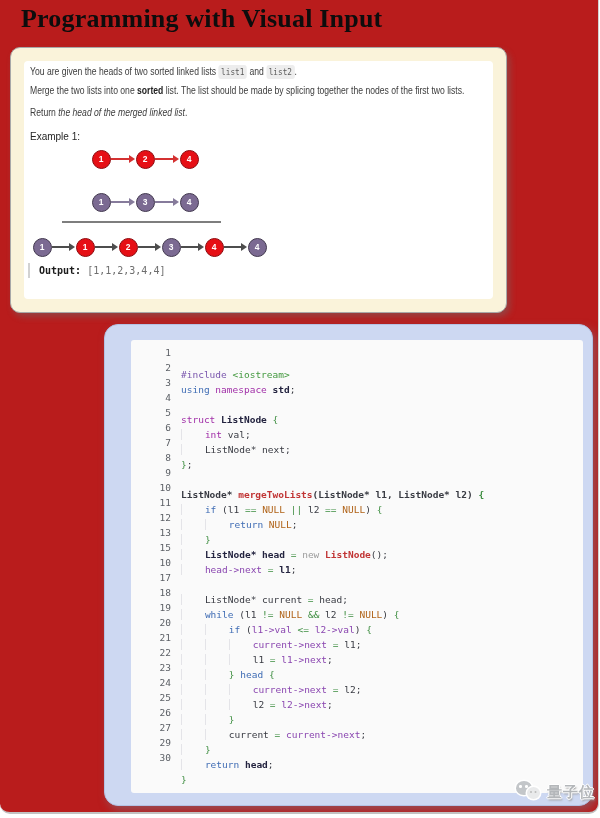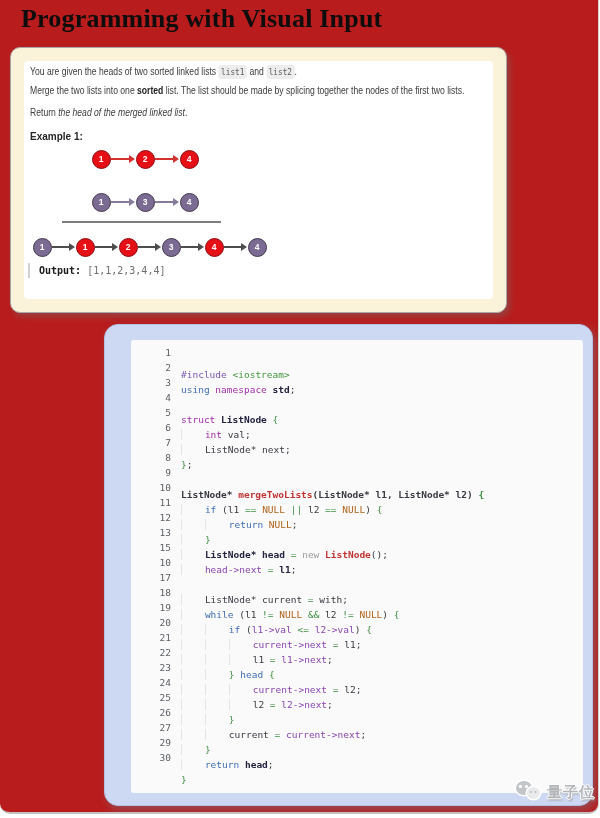--- a/index.html
+++ b/index.html
@@ -26,21 +26,21 @@
   }
   .prose{
     position:absolute;left:6px;margin:0;font-size:10px;line-height:14px;color:#3c3c3c;
     white-space:nowrap;transform:scaleX(.86);transform-origin:0 50%;
   }
   .prose b{color:#222;}
   .chip{
     display:inline-block;background:#ededed;border-radius:3px;padding:0 3px;
     font-family:"DejaVu Sans Mono",monospace;font-size:9px;color:#5b5b5b;
   }
-  .example-label{position:absolute;left:6px;font-size:10px;font-weight:bold;color:#262626;}
+  .example-label{position:absolute;left:6px;font-size:10px;font-weight:normal;color:#262626;}
   
   #diagram{position:absolute;left:0;top:0;right:0;bottom:0;}
   .node{
     position:absolute;width:19px;height:19px;border-radius:50%;
     box-sizing:border-box;border:1.5px solid #000;
     color:#fff;font-size:8.5px;font-weight:bold;text-align:center;line-height:16px;
   }
   .arrow{position:absolute;height:2px;}
   .ahead{
     position:absolute;width:0;height:0;
@@ -202,21 +202,21 @@
           <div class="cl">
             <span class="num">15</span>
             <span class="src"><span class="ig">    </span><span style="color: rgb(138, 70, 176);">head-&gt;next</span><span style="color: rgb(56, 58, 66);"> </span><span style="color: rgb(62, 142, 65);">=</span><span style="color: rgb(56, 58, 66);"> </span><span style="color: rgb(35, 35, 63); font-weight: bold;">l1</span><span style="color: rgb(56, 58, 66);">;</span></span>
           </div>
           <div class="cl">
             <span class="num">10</span>
             <span class="src"></span>
           </div>
           <div class="cl">
             <span class="num">17</span>
-            <span class="src"><span class="ig">    </span><span style="color: rgb(56, 58, 66);">ListNode* current </span><span style="color: rgb(62, 142, 65);">=</span><span style="color: rgb(56, 58, 66);"> with;</span></span>
+            <span class="src"><span class="ig">    </span><span style="color: rgb(56, 58, 66);">ListNode* current </span><span style="color: rgb(62, 142, 65);">=</span><span style="color: rgb(56, 58, 66);"> head;</span></span>
           </div>
           <div class="cl">
             <span class="num">18</span>
             <span class="src"><span class="ig">    </span><span style="color: rgb(63, 108, 180);">while</span><span style="color: rgb(56, 58, 66);"> (l1 </span><span style="color: rgb(62, 142, 65);">!=</span><span style="color: rgb(56, 58, 66);"> </span><span style="color: rgb(176, 99, 24);">NULL</span><span style="color: rgb(56, 58, 66);"> </span><span style="color: rgb(62, 142, 65);">&amp;&amp;</span><span style="color: rgb(56, 58, 66);"> l2 </span><span style="color: rgb(62, 142, 65);">!=</span><span style="color: rgb(56, 58, 66);"> </span><span style="color: rgb(176, 99, 24);">NULL</span><span style="color: rgb(56, 58, 66);">) </span><span style="color: rgb(62, 142, 65);">{</span></span>
           </div>
           <div class="cl">
             <span class="num">19</span>
             <span class="src"><span class="ig">    </span><span class="ig">    </span><span style="color: rgb(63, 108, 180);">if</span><span style="color: rgb(56, 58, 66);"> (</span><span style="color: rgb(138, 70, 176);">l1-&gt;val</span><span style="color: rgb(56, 58, 66);"> </span><span style="color: rgb(62, 142, 65);">&lt;=</span><span style="color: rgb(56, 58, 66);"> </span><span style="color: rgb(138, 70, 176);">l2-&gt;val</span><span style="color: rgb(56, 58, 66);">) </span><span style="color: rgb(62, 142, 65);">{</span></span>
           </div>
           <div class="cl">

